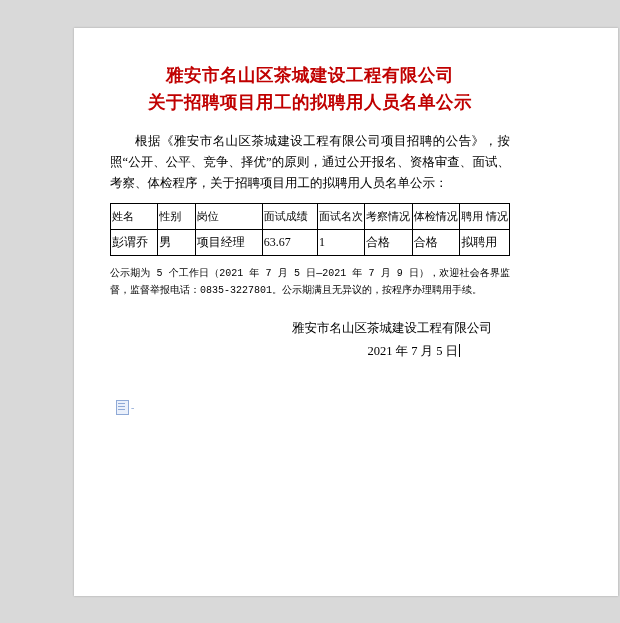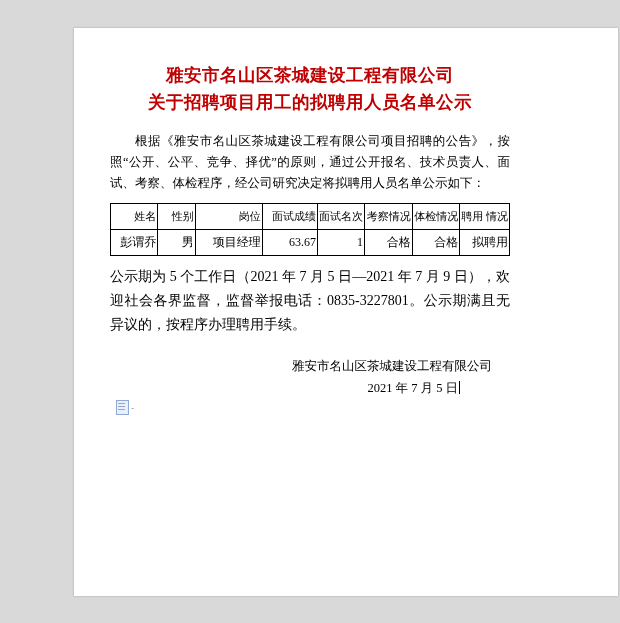--- a/index.html
+++ b/index.html
@@ -51,21 +51,21 @@
     text-indent: 2em;
   }
   table.notice-table {
     margin-top: 10px;
     border-collapse: collapse;
     width: 100%;
     font-size: 11px;
   }
   table.notice-table td, table.notice-table th {
     border: 1px solid #000;
-    text-align: right;
+    text-align: left;
     padding: 3px 1px;
     font-weight: normal;
     white-space: nowrap;
   }
   table.notice-table thead td {
     font-size: 11px;
     padding: 5px 1px;
   }
   table.notice-table tbody td {
     font-size: 12px;
@@ -74,24 +74,25 @@
   .col-name   { width: 13%; }
   .col-gender { width: 11%; }
   .col-post   { width: 19%; }
   .col-score  { width: 15%; }
   .col-rank   { width: 11%; }
   .col-insp   { width: 12%; }
   .col-phys   { width: 12%; }
   .col-hire   { width: 17%; }
   .para2 {
     margin-top: 9px;
-    font-size: 14px;
+    font-size: 10px;
     line-height: 1.7;
     text-align: justify;
     text-justify: inter-ideograph;
+    font-family: Liberation Mono, monospace;
   }
   .sign-block {
     margin-top: 18px;
     text-align: right;
     font-size: 12.5px;
     line-height: 1.8;
     padding-right: 18px;
   }
   .sign-line2 {
     padding-right: 32px;
@@ -140,21 +141,21 @@
 
 <div class="page">
 
   <div class="doc-body">
 
     <div class="title-block">
       <div class="title-line">雅安市名山区茶城建设工程有限公司</div>
       <div class="title-line">关于招聘项目用工的拟聘用人员名单公示</div>
     </div>
 
-    <div class="para indent">根据《雅安市名山区茶城建设工程有限公司项目招聘的公告》，按照“公开、公平、竞争、择优”的原则，通过公开报名、技术员责人、面试、考察、体检程序，经公司研究决定将拟聘用人员名单公示如下：</div>
+    <div class="para indent">根据《雅安市名山区茶城建设工程有限公司项目招聘的公告》，按照“公开、公平、竞争、择优”的原则，通过公开报名、资格审查、面试、考察、体检程序，关于招聘项目用工的拟聘用人员名单公示：</div>
 
     <table class="notice-table">
       <thead>
         <tr>
           <td class="col-name">姓名</td>
           <td class="col-gender">性别</td>
           <td class="col-post">岗位</td>
           <td class="col-score">面试成绩</td>
           <td class="col-rank">面试名次</td>
           <td class="col-insp">考察情况</td>

